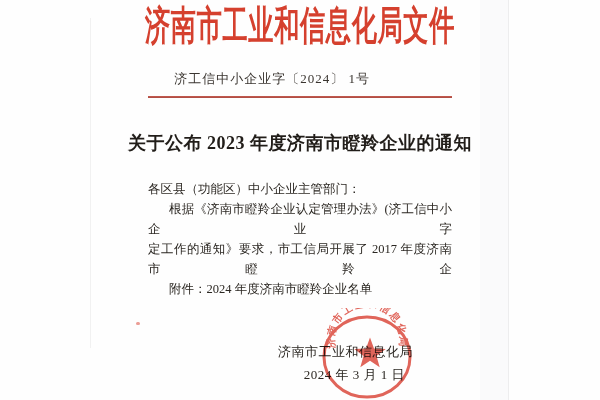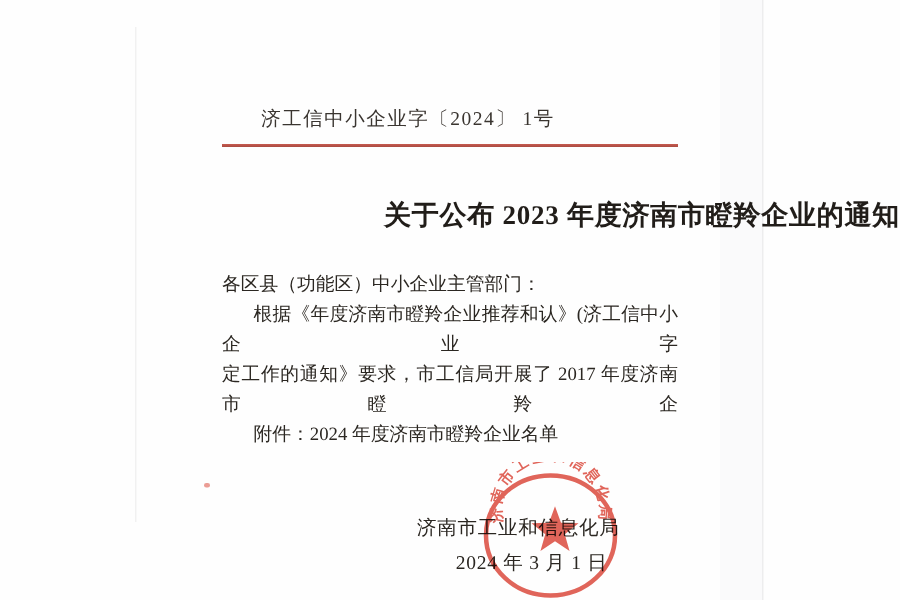--- a/index.html
+++ b/index.html
@@ -34,21 +34,21 @@
     color:#3a3530;
   }
 
   .red-rule{
     position:absolute;left:148px;top:96px;width:304px;height:2px;
     background:linear-gradient(to bottom,#c75b50,#a94b41);
   }
 
   .doc-title{
     position:absolute;left:0;top:132px;width:600px;
-    text-align:right;
+    text-align:center;
     font-size:18px;line-height:22px;font-weight:bold;
     color:#211d19;letter-spacing:.5px;
     white-space:nowrap;
   }
 
   .body-block{
     position:absolute;left:148px;top:179px;width:304px;
     font-size:12.5px;line-height:20px;
     color:#2b2722;
   }
@@ -84,30 +84,33 @@
 </head>
 <body>
 
 <div class="page">
 
   <div class="scan-band-right"></div>
   <div class="scan-line-left"></div>
   <div class="scan-line-right"></div>
   <div class="red-speck"></div>
 
+  <div class="header-title">
+    <span class="squeeze">济南市工业和信息化局文件</span>
+  </div>
 
   <div class="doc-number">济工信中小企业字〔2024〕 1号</div>
 
   <div class="red-rule"></div>
 
   <div class="doc-title">关于公布 2023 年度济南市瞪羚企业的通知</div>
 
   <div class="body-block">
     <div class="line">各区县（功能区）中小企业主管部门：</div>
-    <div class="line jl ind">根据《年度济南市瞪羚企业推荐和认》(济工信中小企业字</div>
+    <div class="line jl ind">根据《济南市瞪羚企业认定管理办法》(济工信中小企业字</div>
     <div class="line jl">定工作的通知》要求，市工信局开展了 2017 年度济南市瞪羚企</div>
     <div class="line ind">附件：2024 年度济南市瞪羚企业名单</div>
   </div>
 
   <div class="signature">济南市工业和信息化局</div>
   <div class="date-line">2024 年 3 月 1 日</div>
 
   <svg class="seal" width="118" height="92" viewBox="313 308 118 92">
     <defs>
       <path id="sealArc" d="M 335.1 348.5 A 33 33 0 1 1 398.9 348.5" fill="none"></path>

